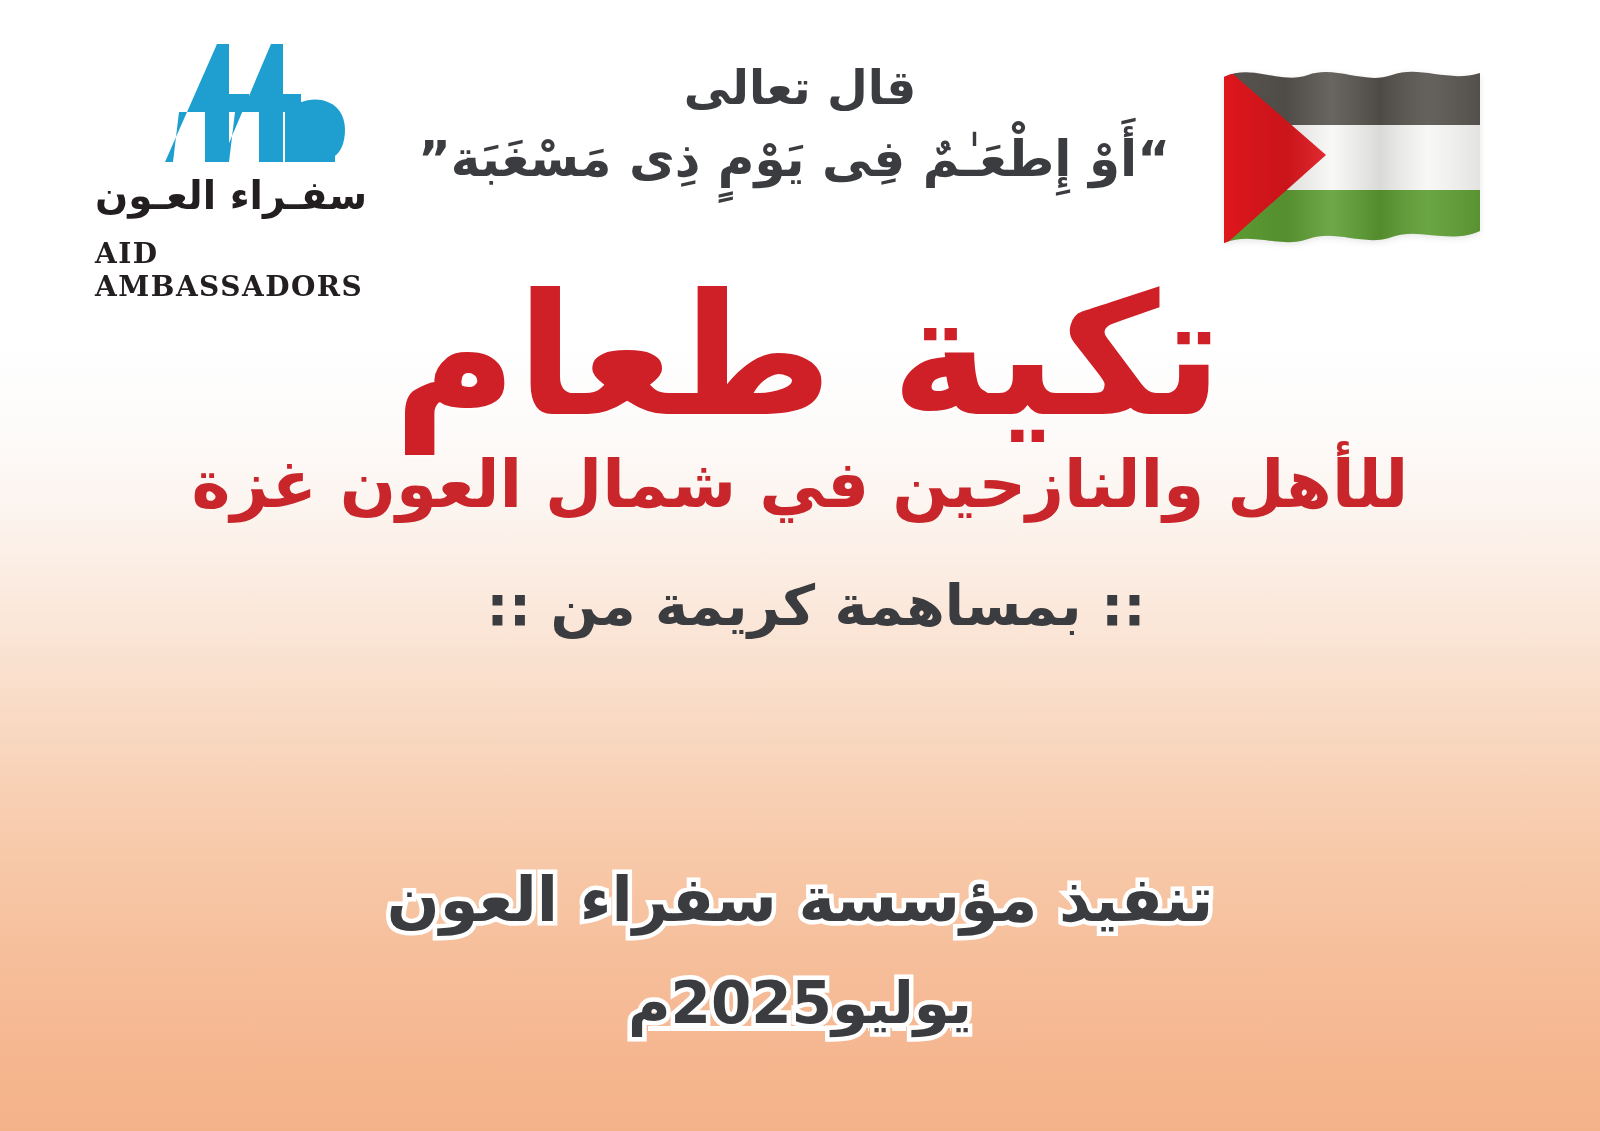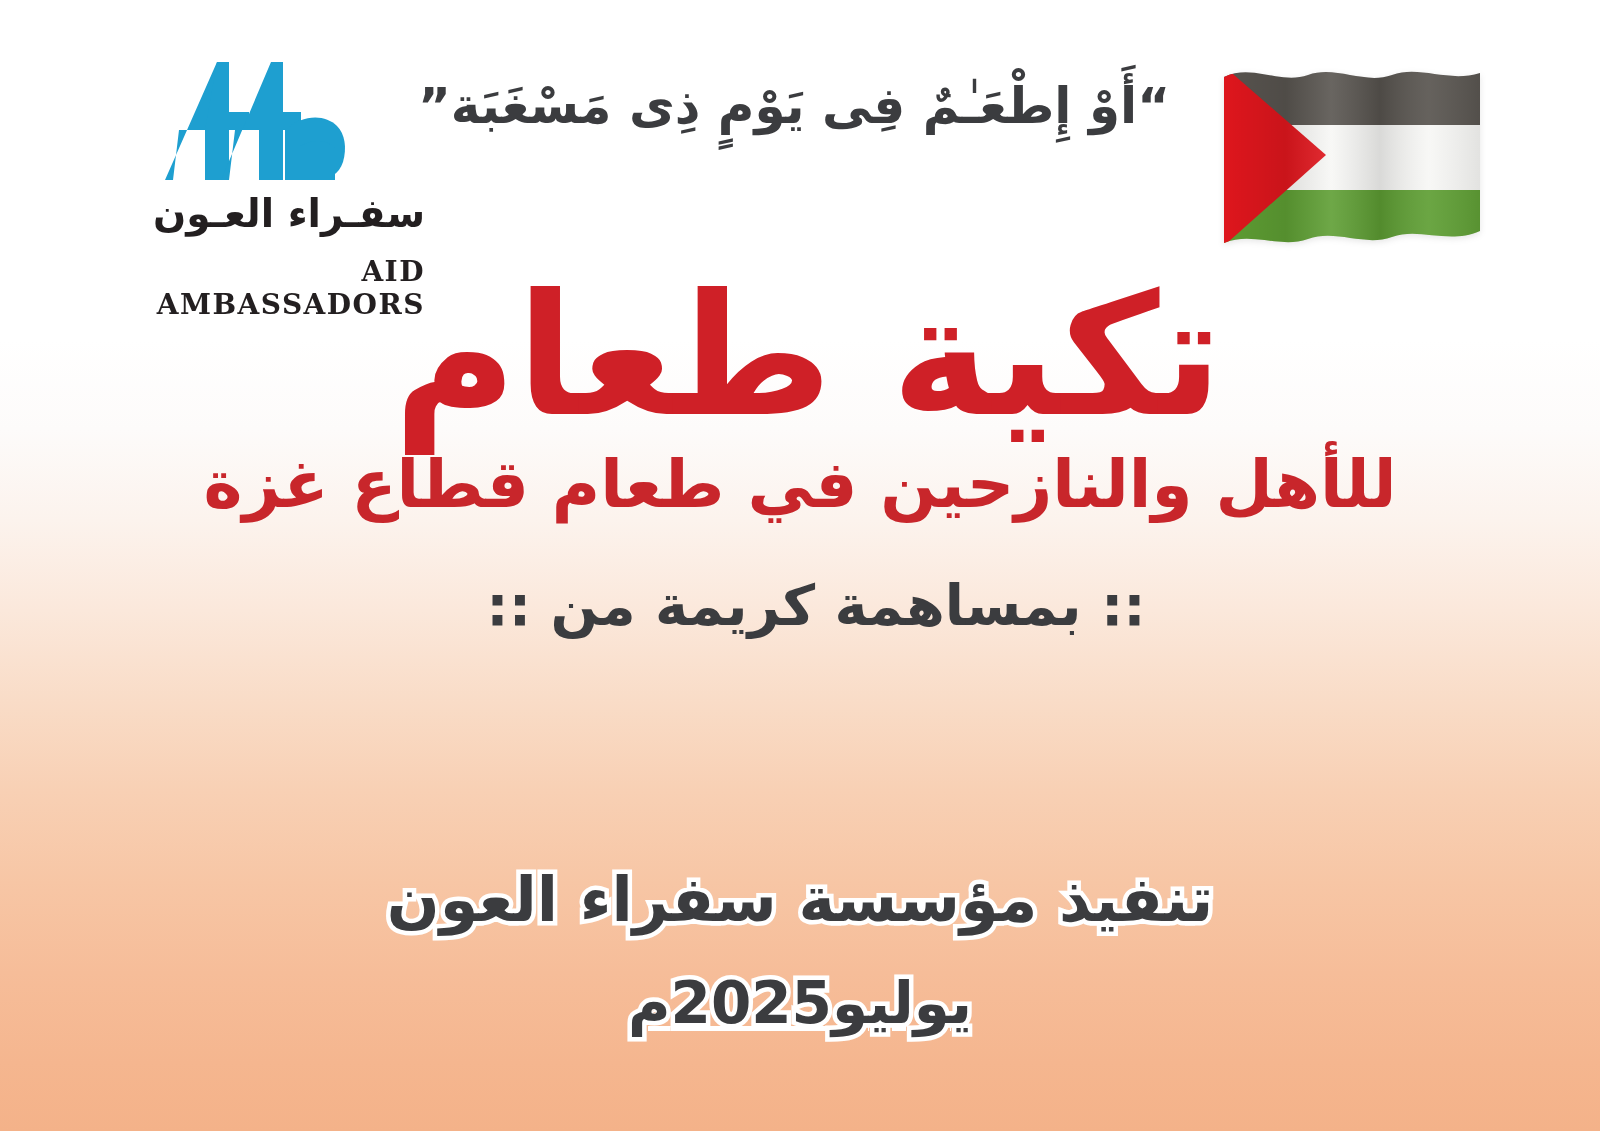--- a/index.html
+++ b/index.html
@@ -39,23 +39,23 @@
     top: 0;
     left: 0;
     width: 1600px;
     height: 285px;
   }
 
   
   .logo-block {
     position: absolute;
     left: 95px;
-    top: 56px;
+    top: 38px;
     width: 330px;
-    text-align: right;
+    text-align: left;
   }
 
   .logo-mark {
     width: 190px;
     height: 130px;
     margin: 0 auto;
     display: block;
   }
 
   .logo-ar {
@@ -241,20 +241,21 @@
         <path d="M106 6 L118 6 L118 56 L136 56 L136 74 L118 74 L118 124 L94 124 L94 74 L70 74 L64 124 L56 124 Z" fill="#1e9fd0"></path>
 
         <path d="M120 74 C138 58 160 58 172 70 C180 78 182 92 178 106 C174 118 164 124 152 124 L120 124 Z" fill="#1e9fd0"></path>
         <path d="M128 96 C142 82 160 82 170 92 L170 124 L128 124 Z" fill="#1e9fd0"></path>
       </svg>
       <div class="logo-ar">سفـراء العـون</div>
       <div class="logo-en">AID AMBASSADORS</div>
     </div>
 
     <div class="verse-block">
+      <div class="verse-intro">قال تعالى</div>
       <div class="verse-text">“أَوْ إِطْعَـٰمٌ فِى يَوْمٍ ذِى مَسْغَبَة”</div>
     </div>
 
     <div class="flag-wrap">
       <svg class="flag-svg" viewBox="0 0 270 200">
         <defs>
           <clipPath id="flagclip">
             <path d="M6 22
                      C 34 8, 62 30, 90 20
                      C 118 10, 146 30, 174 20
@@ -279,20 +280,20 @@
           <rect x="0" y="70" width="270" height="65" fill="#f7f7f5"></rect>
           <rect x="0" y="135" width="270" height="70" fill="#5e9e33"></rect>
           <path d="M0 6 L108 100 L0 196 Z" fill="#e0161d"></path>
           <rect x="0" y="0" width="270" height="200" fill="url(#shade)"></rect>
         </g>
       </svg>
     </div>
   </div>
 
   <div class="title-main">تكية طعام</div>
-  <div class="title-sub">للأهل والنازحين في طعام قطاع غزة</div>
+  <div class="title-sub">للأهل والنازحين في شمال العون غزة</div>
 
   <div class="contrib-label">:: بمساهمة كريمة من ::</div>
 
   <div class="executor">تنفيذ مؤسسة سفراء العون</div>
   <div class="date-line">يوليو2025م</div>
 
 </div>
 
 </body></html>

